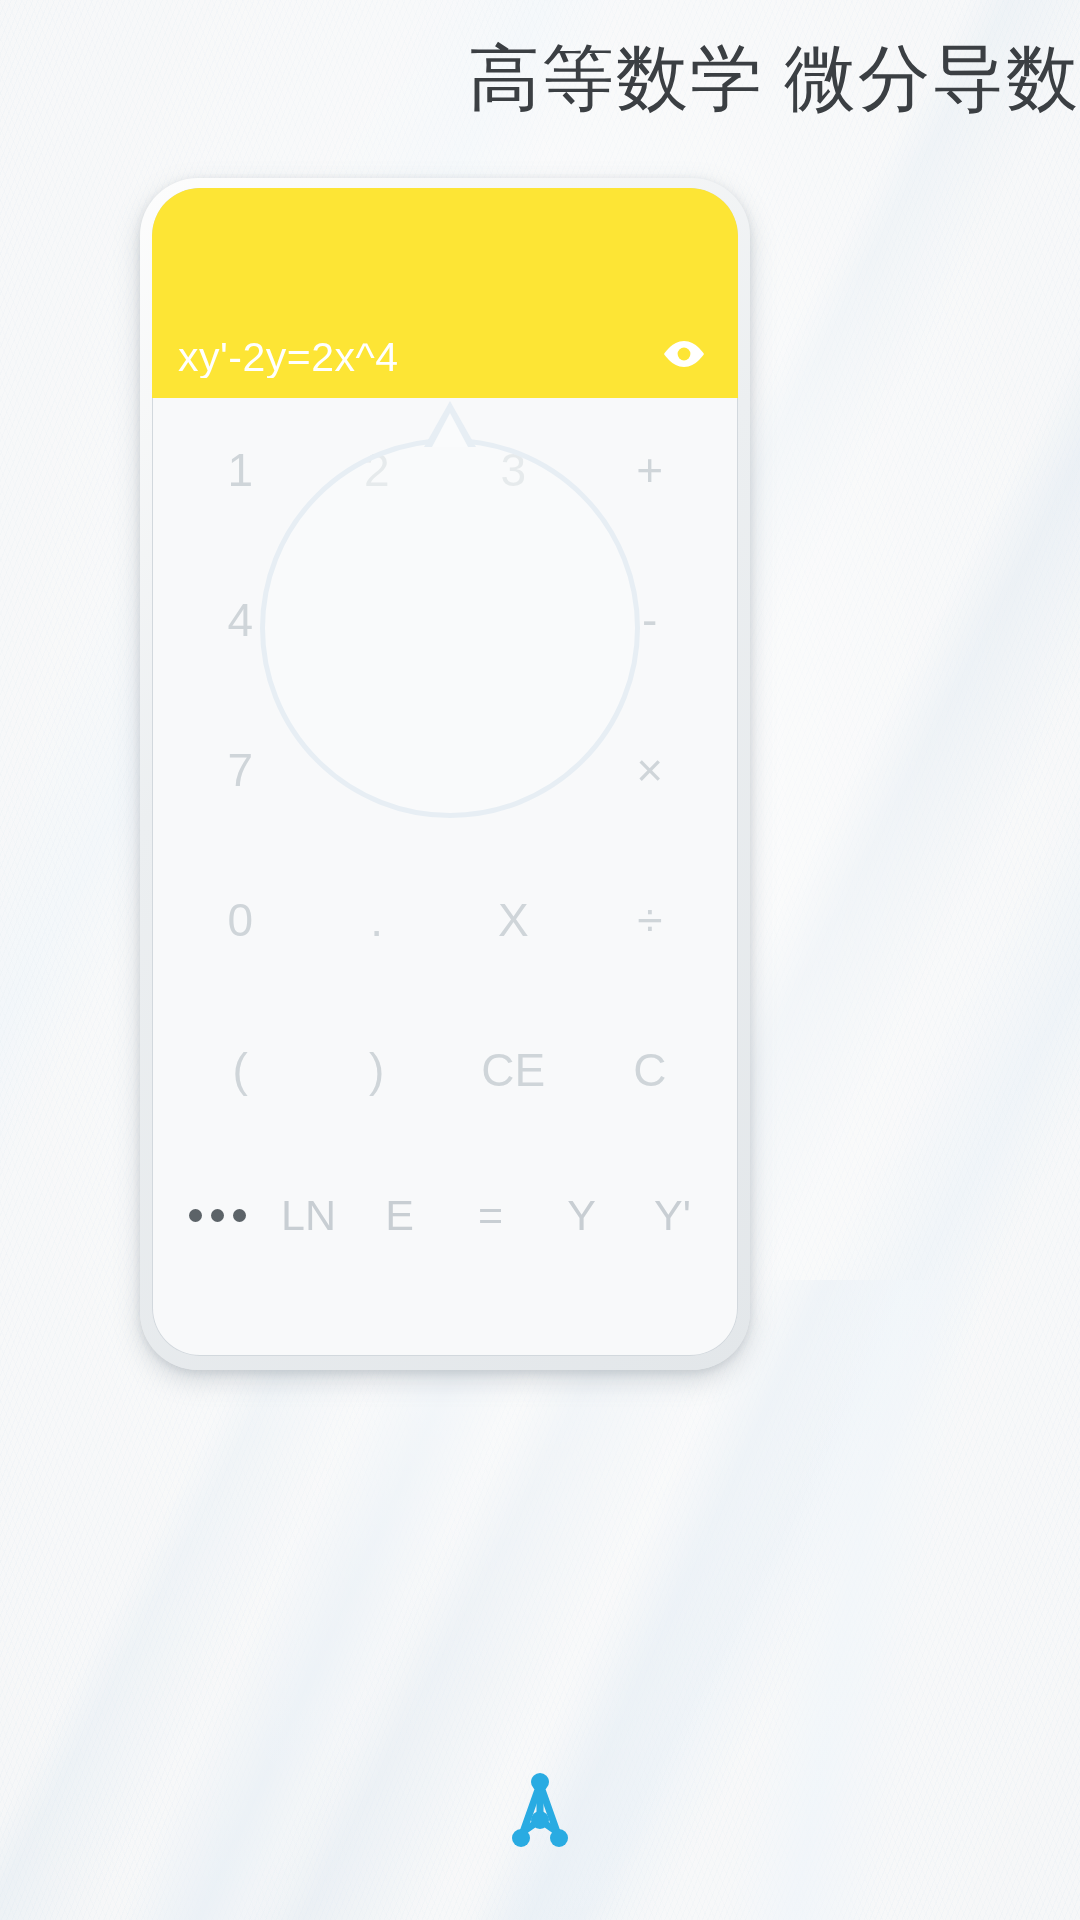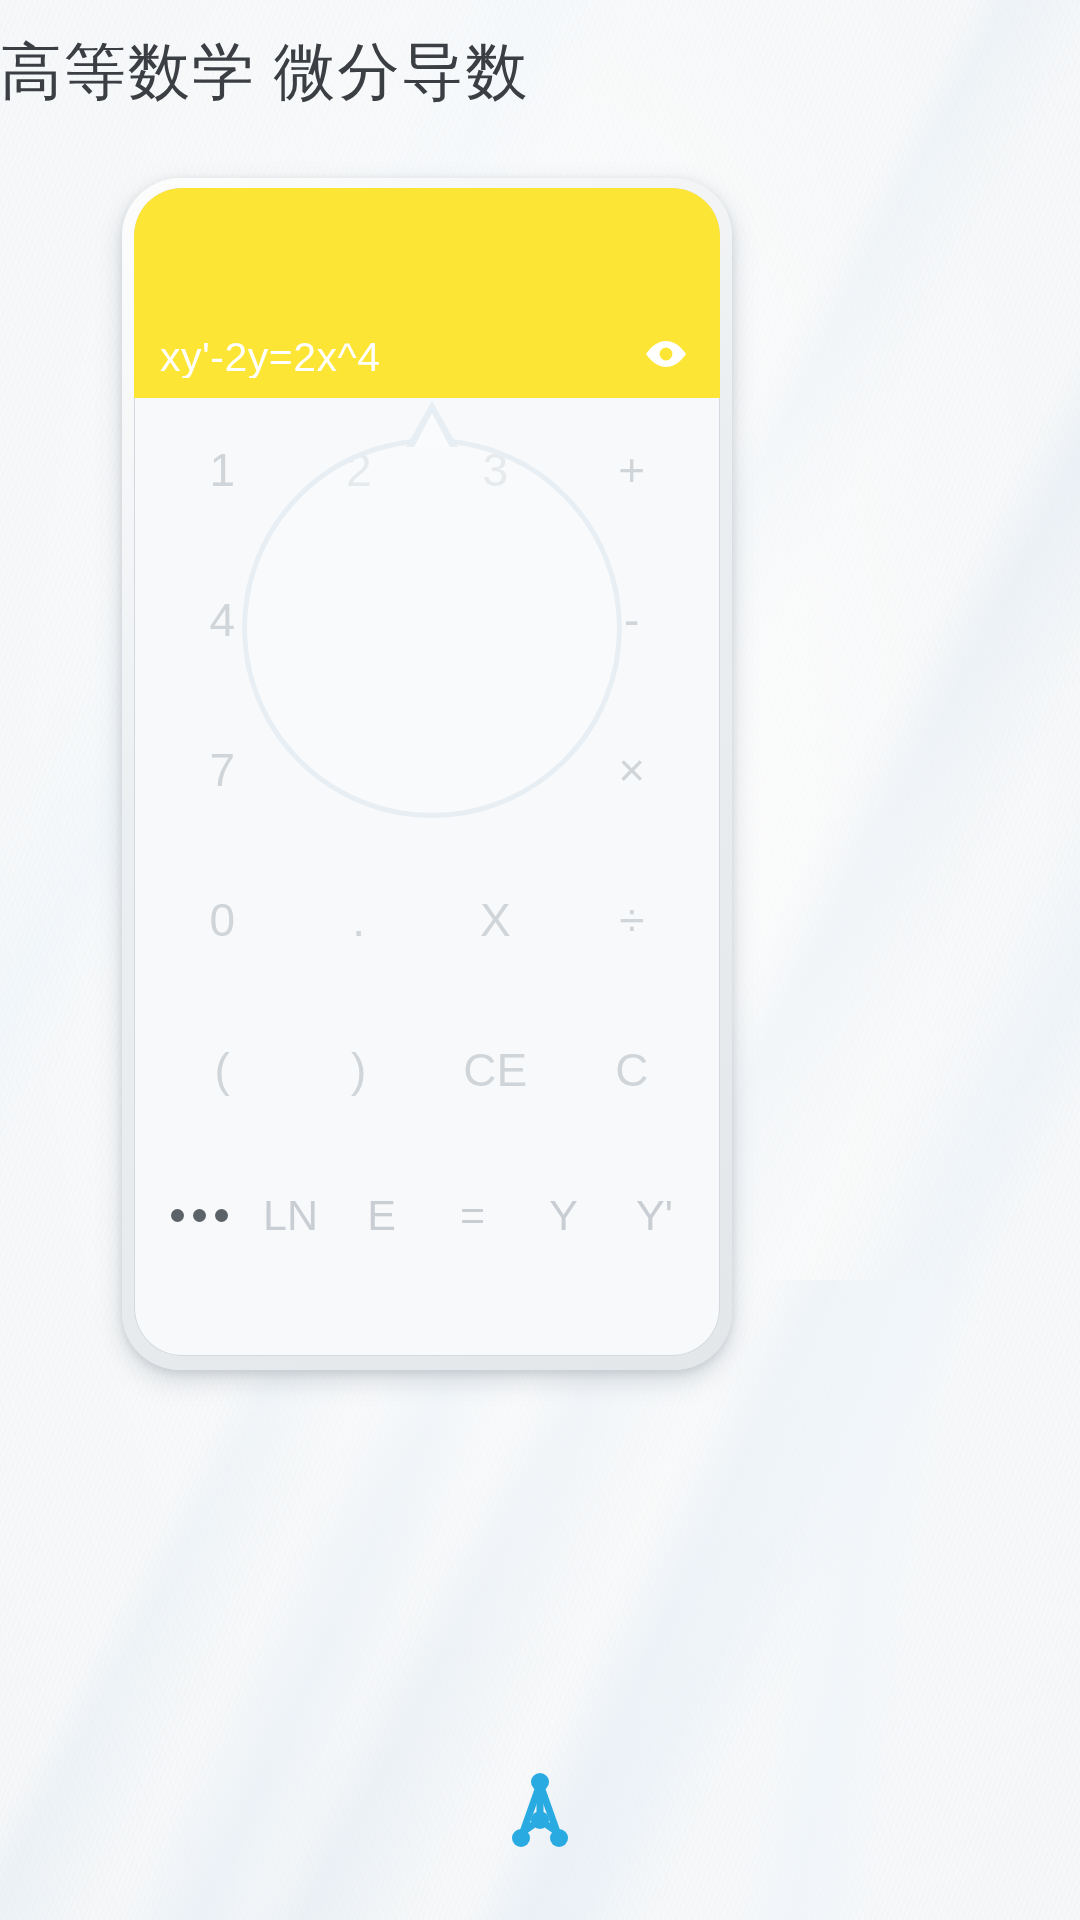--- a/index.html
+++ b/index.html
@@ -51,33 +51,33 @@
       linear-gradient(115deg, rgba(255,255,255,0) 30%, rgba(232,239,245,0.9) 36%, rgba(255,255,255,0) 42%),
       linear-gradient(115deg, rgba(255,255,255,0) 55%, rgba(226,235,243,0.7) 60%, rgba(255,255,255,0) 66%),
       linear-gradient(100deg, rgba(255,255,255,0) 70%, rgba(238,244,249,0.8) 76%, rgba(255,255,255,0) 83%);
   }
 
   
   .page-title {
     position: absolute;
     top: 34px;
     left: 0; right: 0;
-    text-align: left;
+    text-align: right;
     font-family: "Liberation Serif", "DejaVu Serif", serif;
-    font-size: 62px;
+    font-size: 72px;
     line-height: 1.25;
     color: #3b3f43;
     letter-spacing: 2px;
     white-space: nowrap;
   }
 
   
   .phone-wrap {
     position: absolute;
-    left: 122px;
+    left: 140px;
     top: 178px;
     width: 610px;
     height: 1192px;
   }
   .phone-shadow {
     position: absolute;
     inset: 0;
     border-radius: 58px;
     background: #e7eaec;
     box-shadow:

